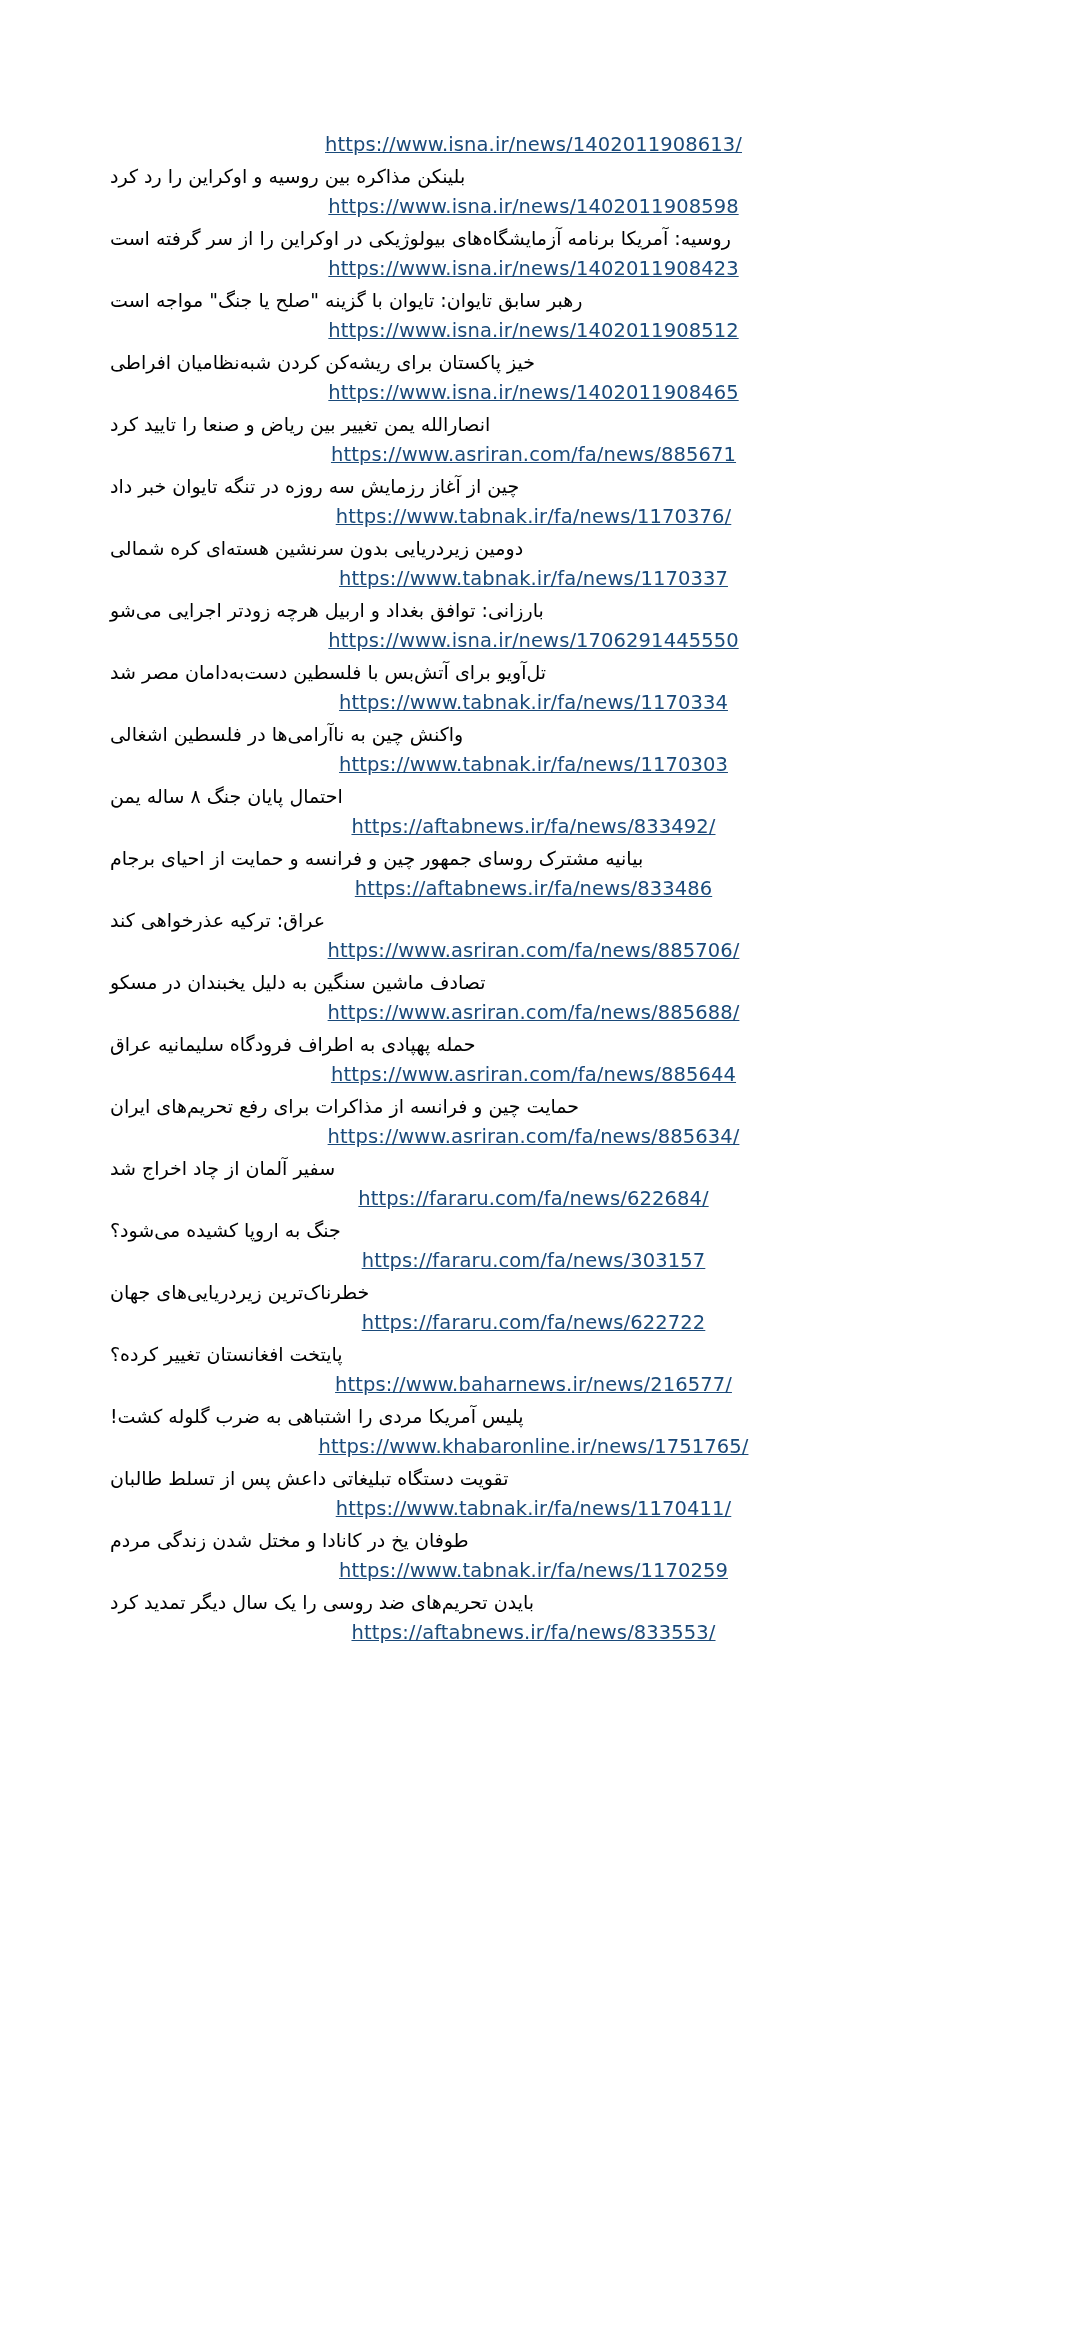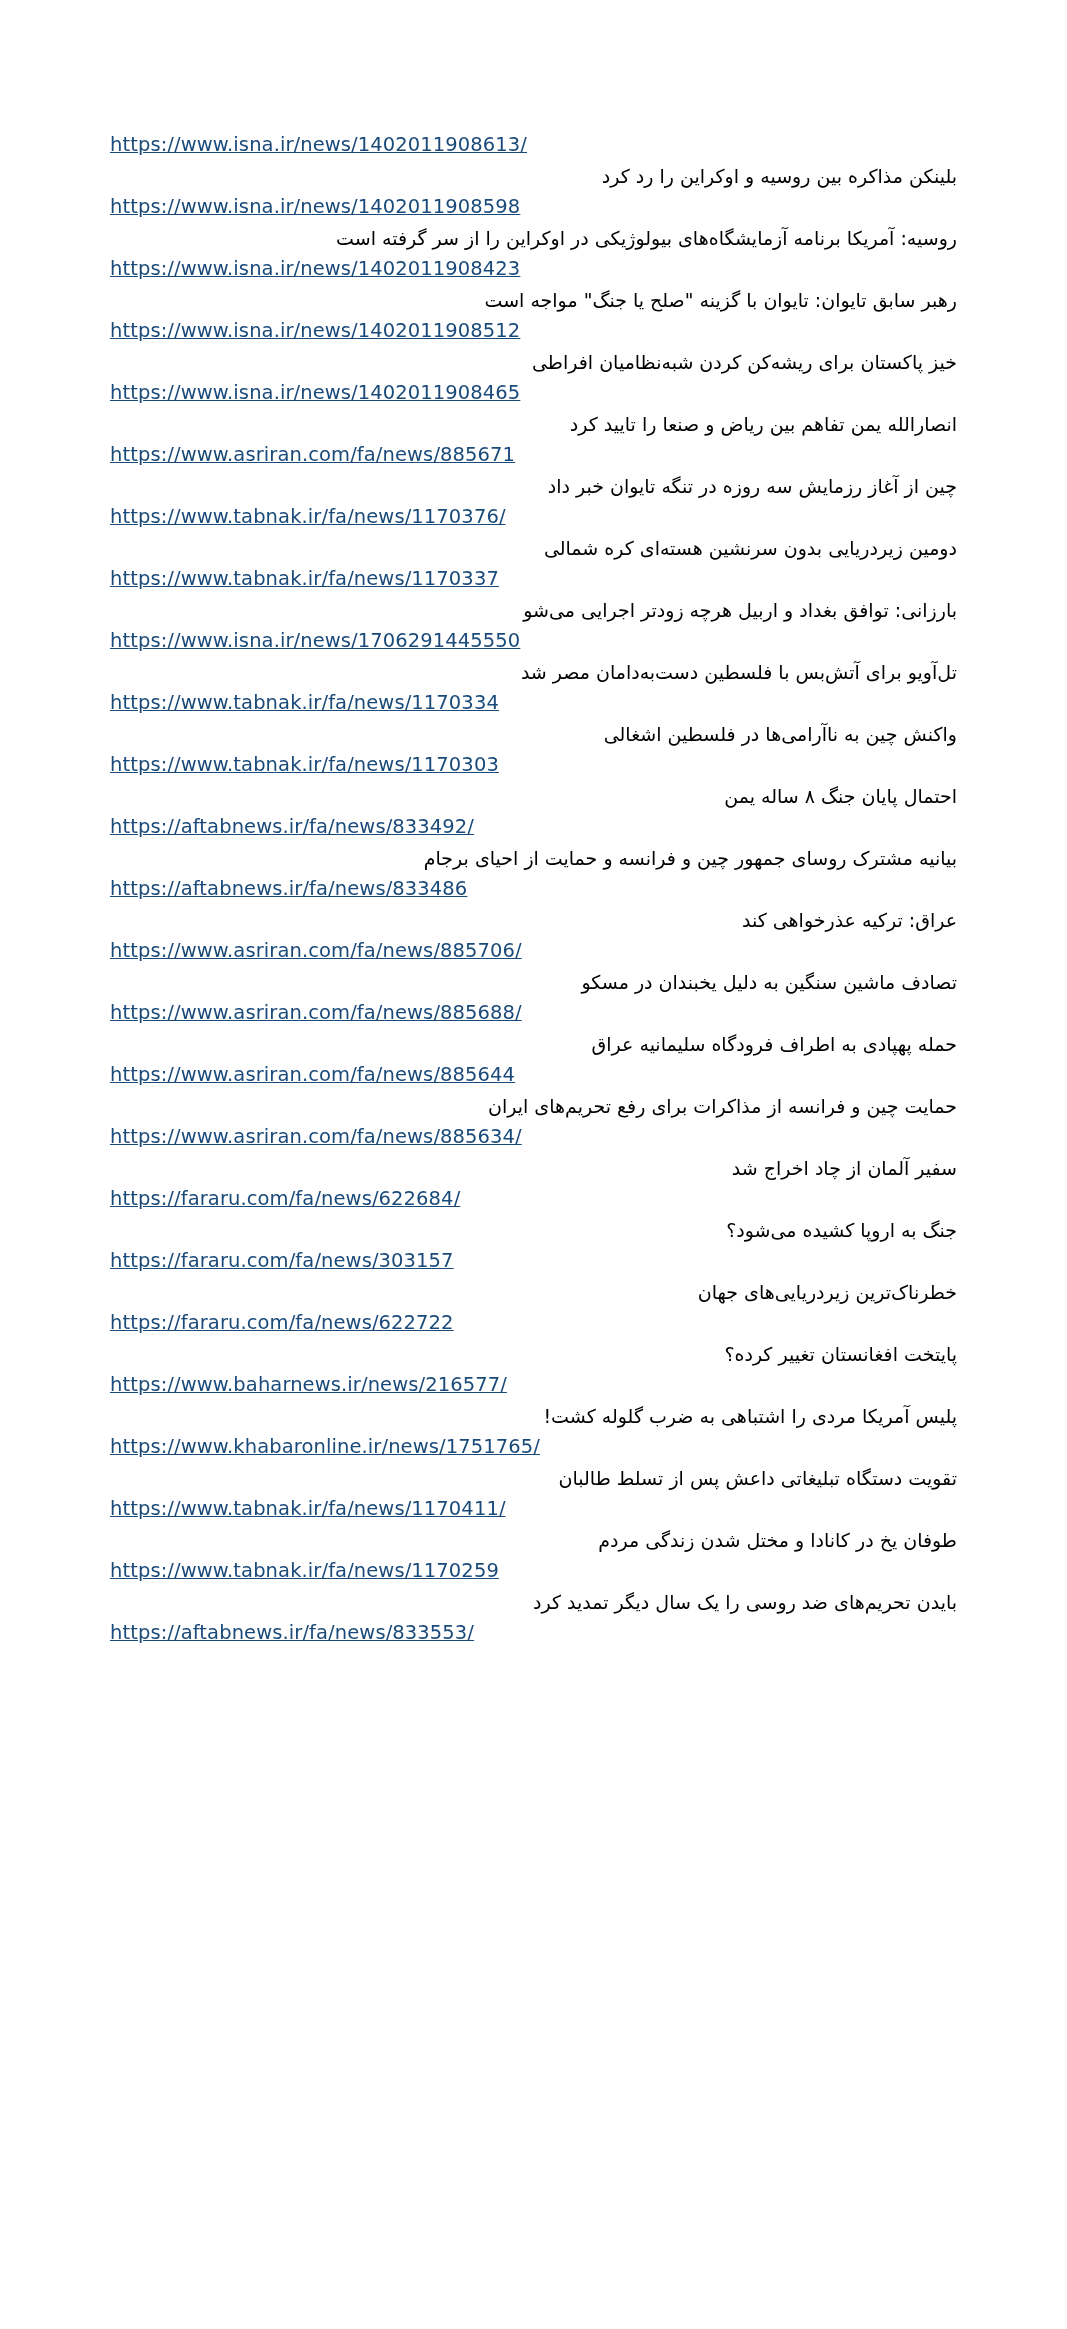--- a/index.html
+++ b/index.html
@@ -22,34 +22,34 @@
   .doc-body {
     direction: rtl;
     text-align: center;
   }
   .entry {
     margin: 0;
     padding: 0;
   }
   .url-line {
     display: block;
-    text-align: left;
+    text-align: center;
     direction: ltr;
     font-family: "DejaVu Sans", "Liberation Sans", sans-serif;
     font-size: 19.5px;
     line-height: 30px;
     color: #1a4a7a;
     text-decoration: underline;
     text-decoration-color: #1a4a7a;
     white-space: nowrap;
     letter-spacing: 0.1px;
   }
   .title-line {
     display: block;
-    text-align: right;
+    text-align: left;
     direction: rtl;
     font-family: "DejaVu Sans", "Liberation Sans", sans-serif;
     font-size: 19px;
     line-height: 32px;
     color: #000000;
     white-space: nowrap;
   }
 </style>
 </head>
 <body>
@@ -67,21 +67,21 @@
       <div class="entry">
         <a class="url-line" href="#">https://www.isna.ir/news/1402011908423</a>
         <span class="title-line">رهبر سابق تایوان: تایوان با گزینه "صلح یا جنگ" مواجه است</span>
       </div>
       <div class="entry">
         <a class="url-line" href="#">https://www.isna.ir/news/1402011908512</a>
         <span class="title-line">خیز پاکستان برای ریشه‌کن کردن شبه‌نظامیان افراطی</span>
       </div>
       <div class="entry">
         <a class="url-line" href="#">https://www.isna.ir/news/1402011908465</a>
-        <span class="title-line">انصارالله یمن تفاهم بین ریاض و صنعا را تایید کرد</span>
+        <span class="title-line">انصارالله یمن تغییر بین ریاض و صنعا را تایید کرد</span>
       </div>
       <div class="entry">
         <a class="url-line" href="#">https://www.asriran.com/fa/news/885671</a>
         <span class="title-line">چین از آغاز رزمایش سه روزه در تنگه تایوان خبر داد</span>
       </div>
       <div class="entry">
         <a class="url-line" href="#">https://www.tabnak.ir/fa/news/1170376/</a>
         <span class="title-line">دومین زیردریایی بدون سرنشین هسته‌ای کره شمالی</span>
       </div>
       <div class="entry">

